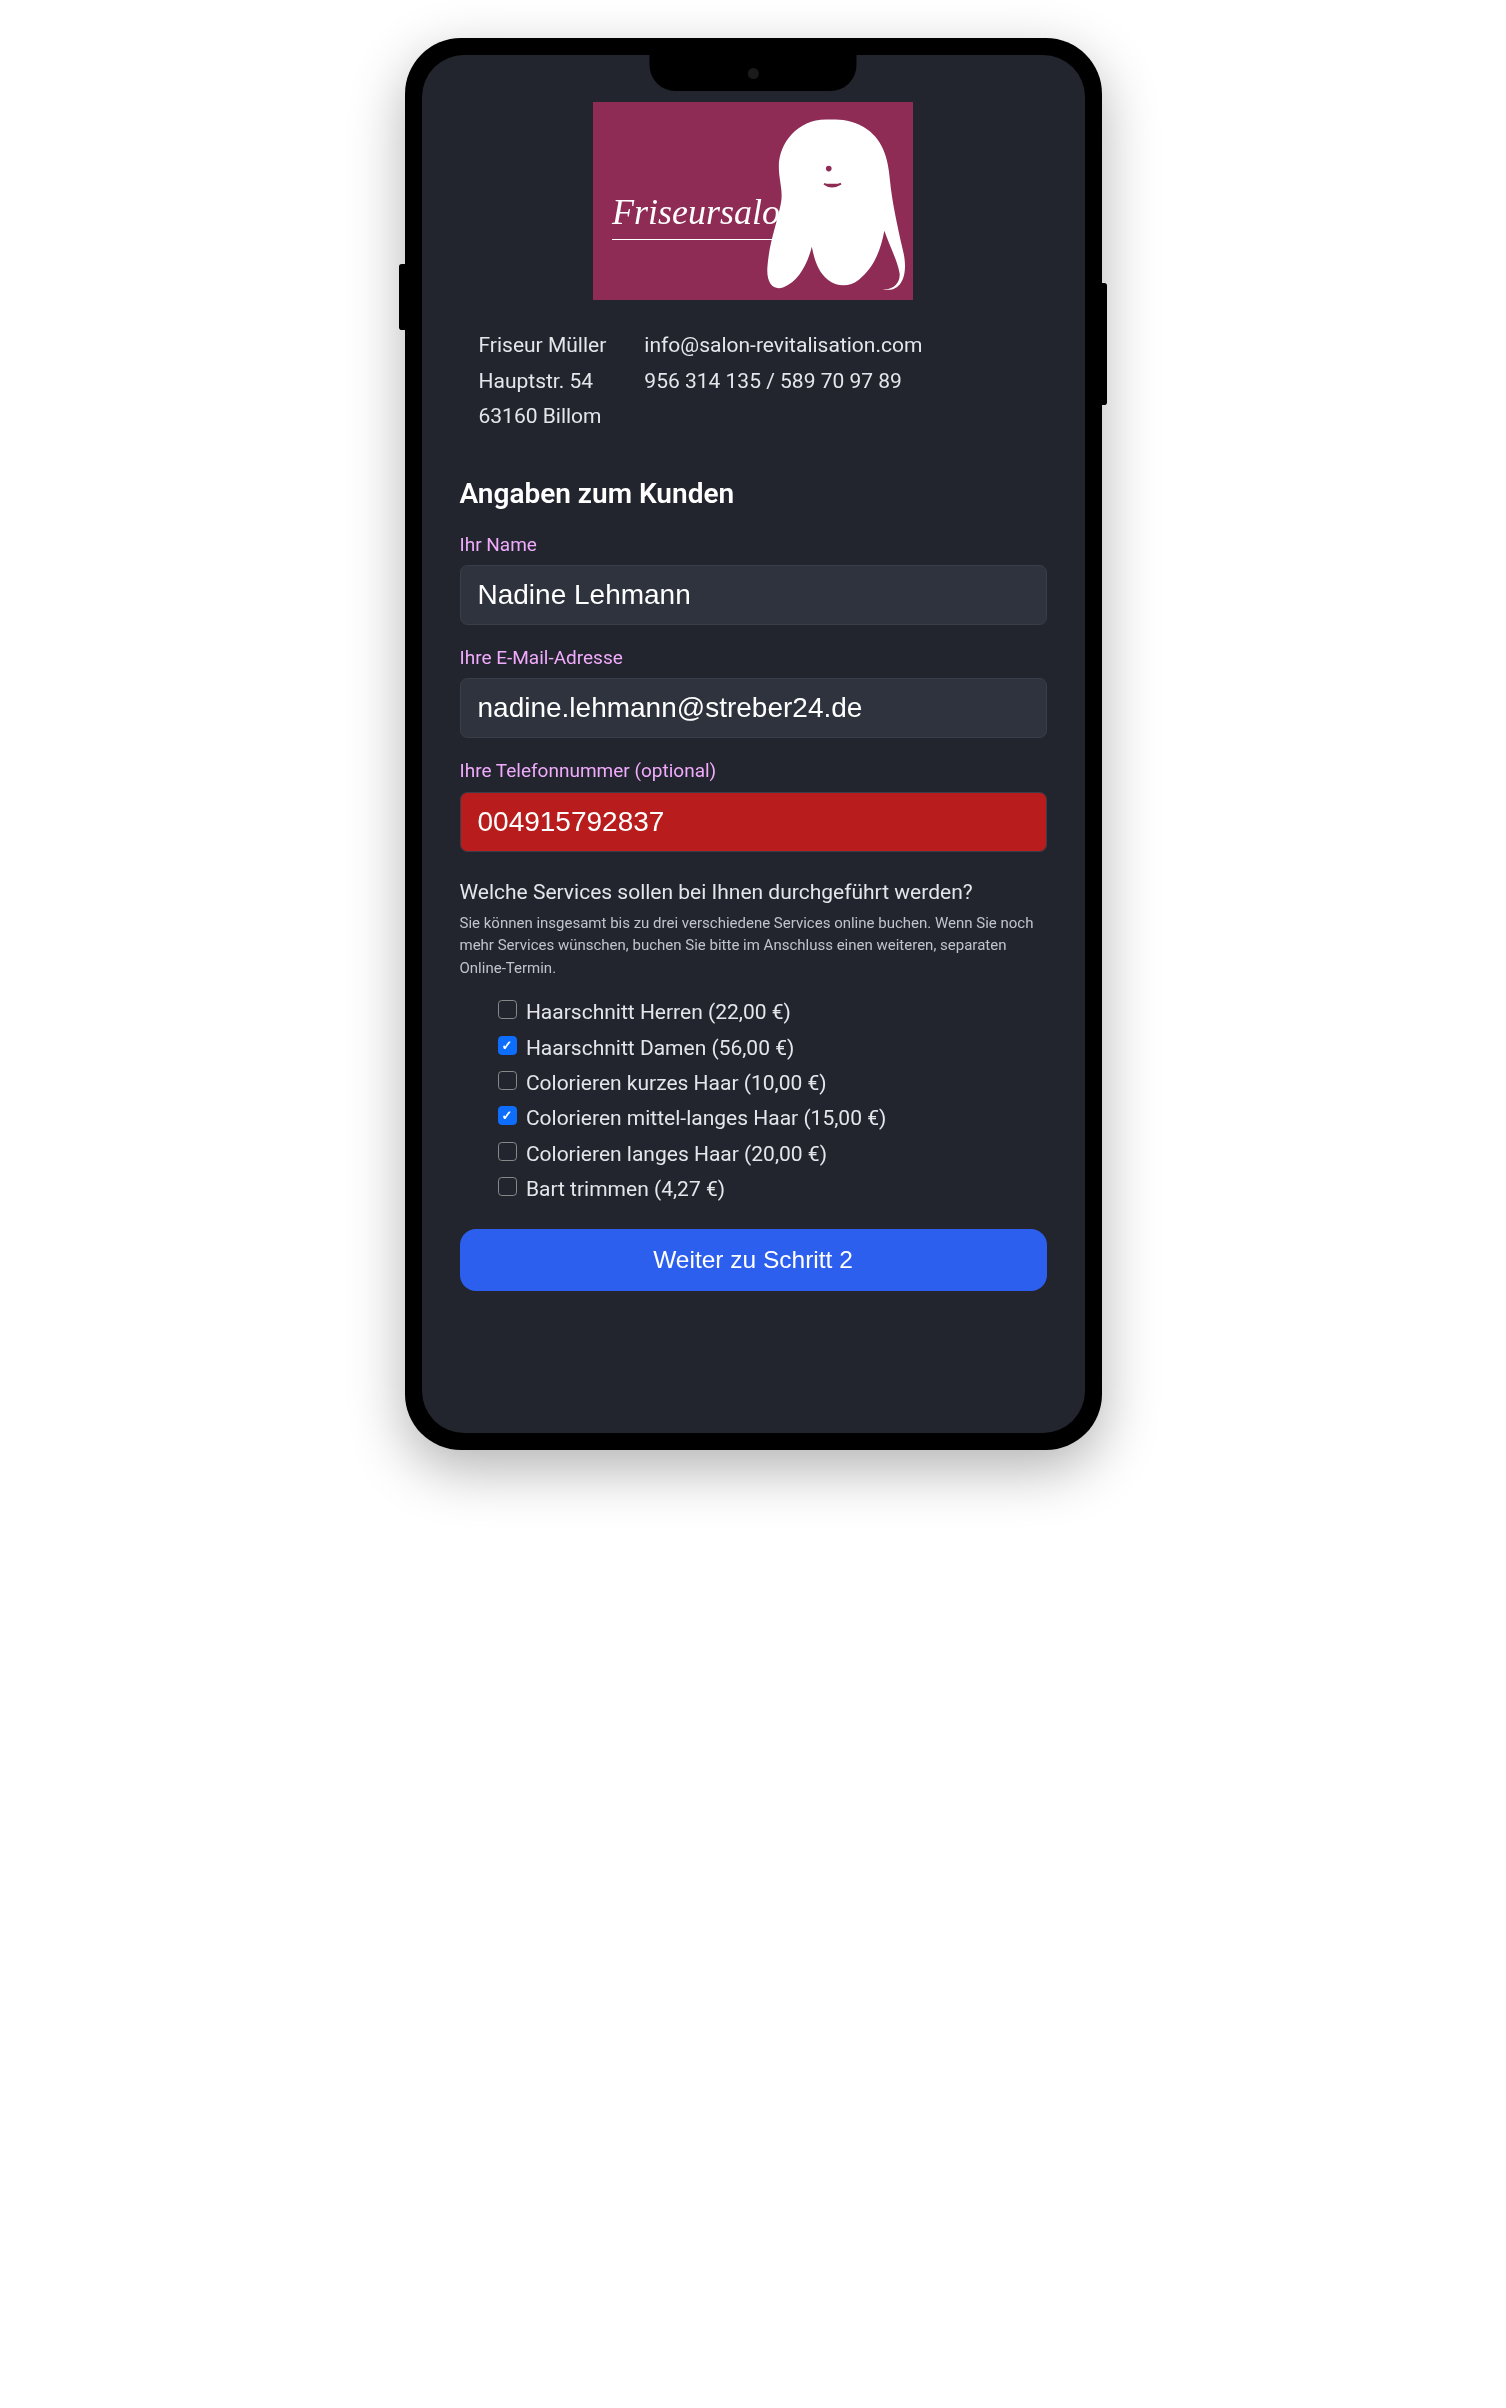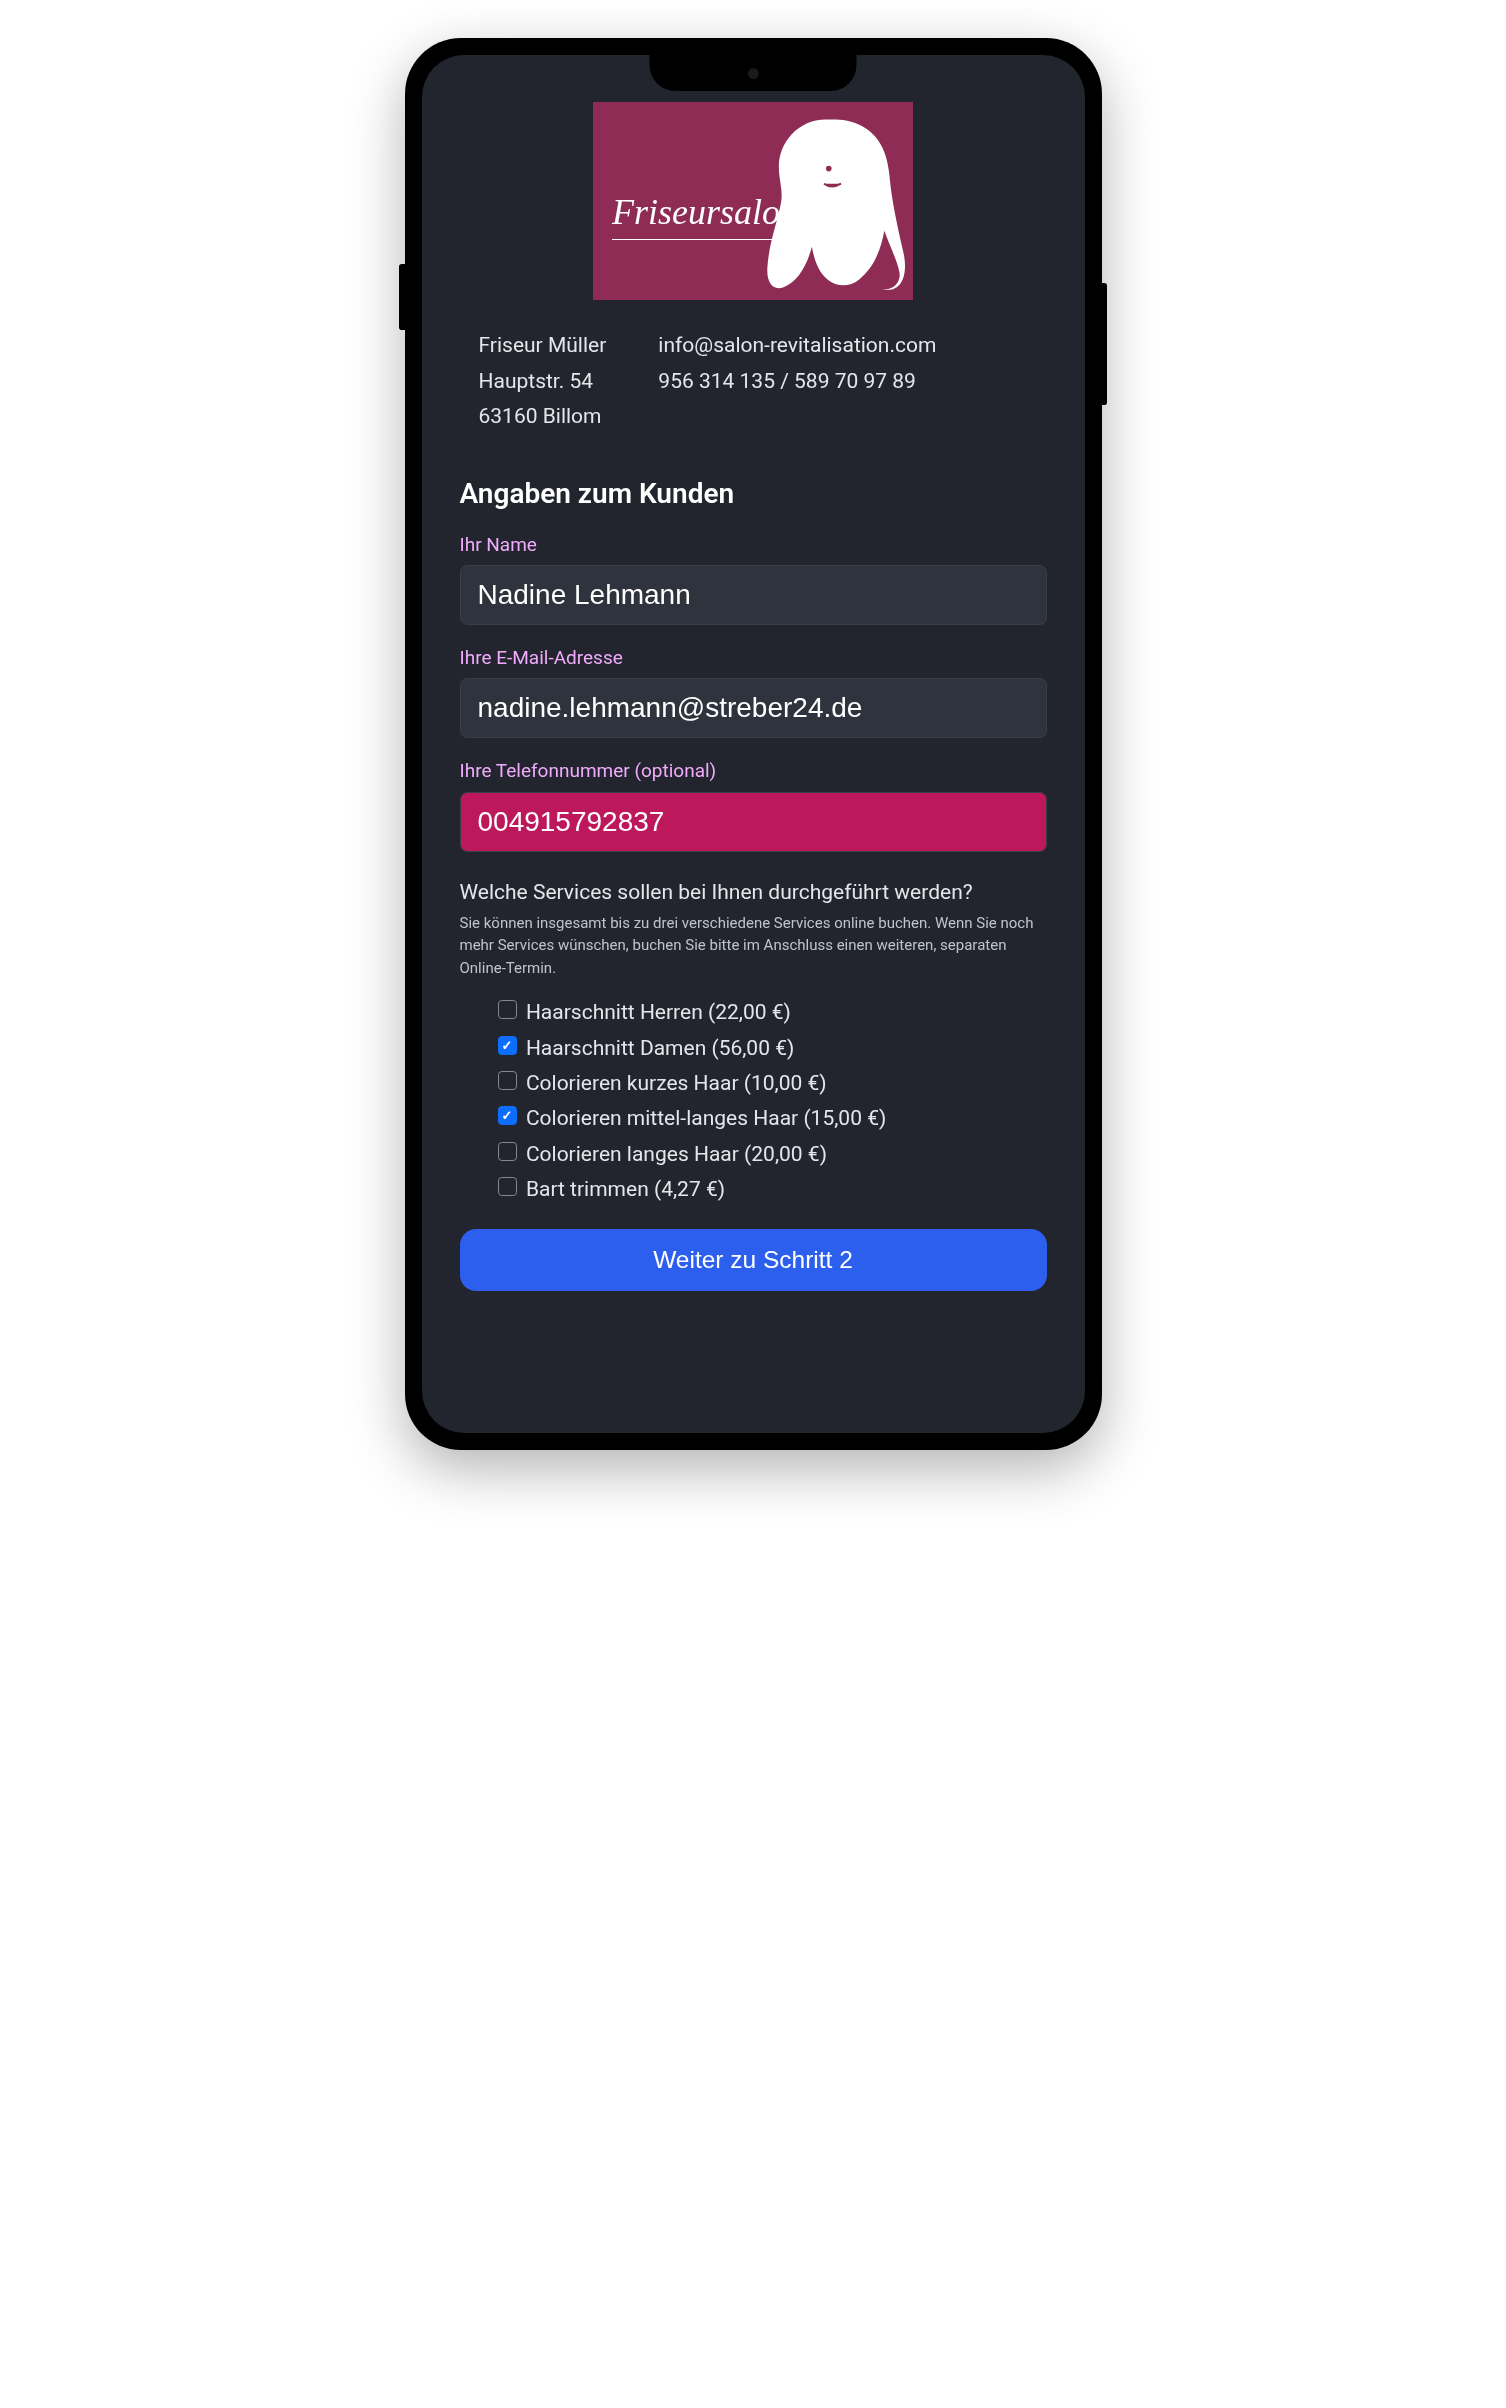--- a/index.html
+++ b/index.html
@@ -85,21 +85,21 @@
     }
     .logo-face {
       position: absolute;
       right: 7.5px;
       top: 7.5px;
       width: 146px;
       height: 184px;
     }
     .salon-header {
       display: flex;
-      gap: 52px;
+      gap: 38px;
       padding: 0 19px 42px;
       font-size: 21px;
       line-height: 1.7;
       color: #e4e6eb;
     }
     .salon-header .col1 { flex: 0 0 auto; }
     .salon-header .col2 { flex: 1; }
     .section-title {
       font-size: 28px;
       font-weight: 600;
@@ -116,21 +116,21 @@
       width: 100%;
       background: #2f333d;
       border: 0.9px solid #3a3e48;
       border-radius: 7.5px;
       padding: 13px 17px;
       font-size: 28px;
       color: #fff;
       margin-bottom: 21px;
     }
     .text-input.dark {
-      background: #be185d;
+      background: #b91c1c;
     }
     .question {
       font-size: 21px;
       color: #e4e6eb;
       margin-top: 7.5px;
       margin-bottom: 7.5px;
     }
     .hint {
       font-size: 15px;
       color: #bfc4cc;

